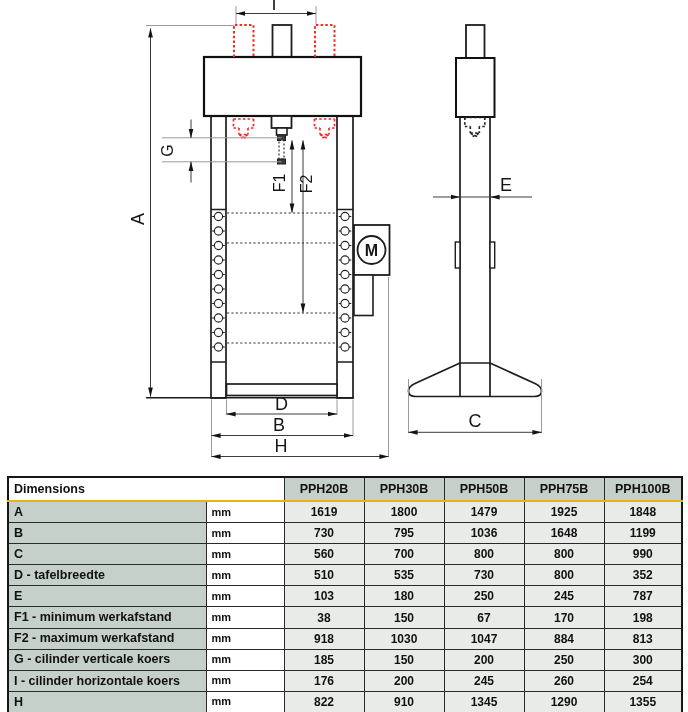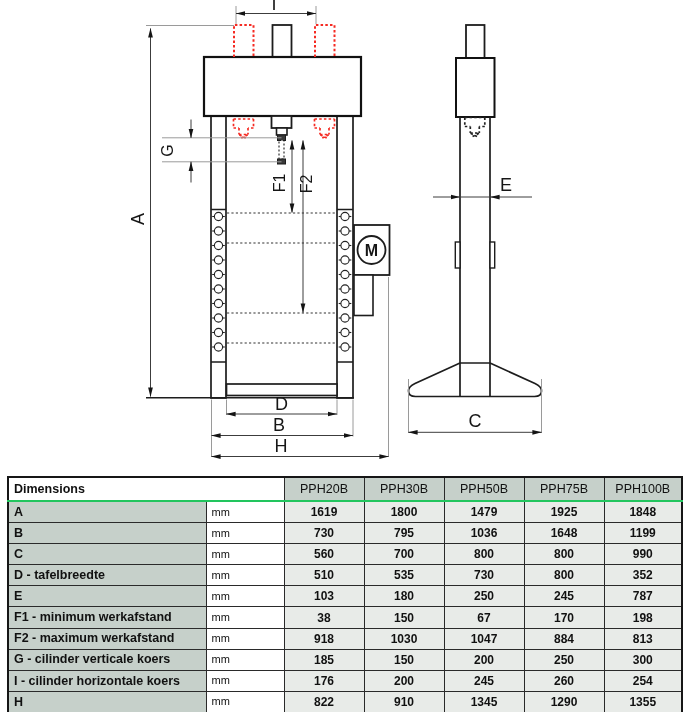--- a/index.html
+++ b/index.html
@@ -8,25 +8,25 @@
   svg text{font-family:"Liberation Sans",sans-serif;fill:#161616;}
   .dimlbl{font-size:18px;}
   .dimlbl-sm{font-size:16px;}
   .motor-m{font-size:16px;font-weight:bold;}
 
   table.spec{position:absolute;left:7px;top:476px;width:674px;border-collapse:collapse;
              table-layout:fixed;font-size:12px;}
   table.spec{border:2.5px solid #161616;}
   table.spec td,table.spec th{border:1.3px solid #2a2a2a;padding:0 5px;overflow:hidden;
              white-space:nowrap;height:20.1px;line-height:1;}
-  table.spec tr.hdr th{height:22px;border-bottom:2px solid #22c55e;}
+  table.spec tr.hdr th{height:22px;border-bottom:2px solid #eab308;}
   .c-dims{background:#fff;text-align:left;font-weight:bold;font-size:12.5px;}
-  .c-model{background:#c6d0ca;text-align:center;font-weight:normal;font-size:12.5px;}
+  .c-model{background:#c6d0ca;text-align:center;font-weight:bold;font-size:12.5px;}
   .c-label{background:#c6d0ca;text-align:left;font-weight:bold;font-size:12.5px;}
-  .c-unit{background:#fff;text-align:left;font-weight:normal;font-size:11px;}
+  .c-unit{background:#fff;text-align:left;font-weight:bold;font-size:11px;}
   .c-val{background:#e8ebe8;text-align:center;font-weight:bold;font-size:12px;}
 </style>
 </head>
 <body>
 
 <div id="stage">
 
 <svg width="688" height="476" viewBox="0 0 688 476">
   <defs>
     <marker id="arw" viewBox="0 0 10 6" refX="9.6" refY="3" markerWidth="9.5" markerHeight="5.7" orient="auto-start-reverse" markerUnits="userSpaceOnUse">

